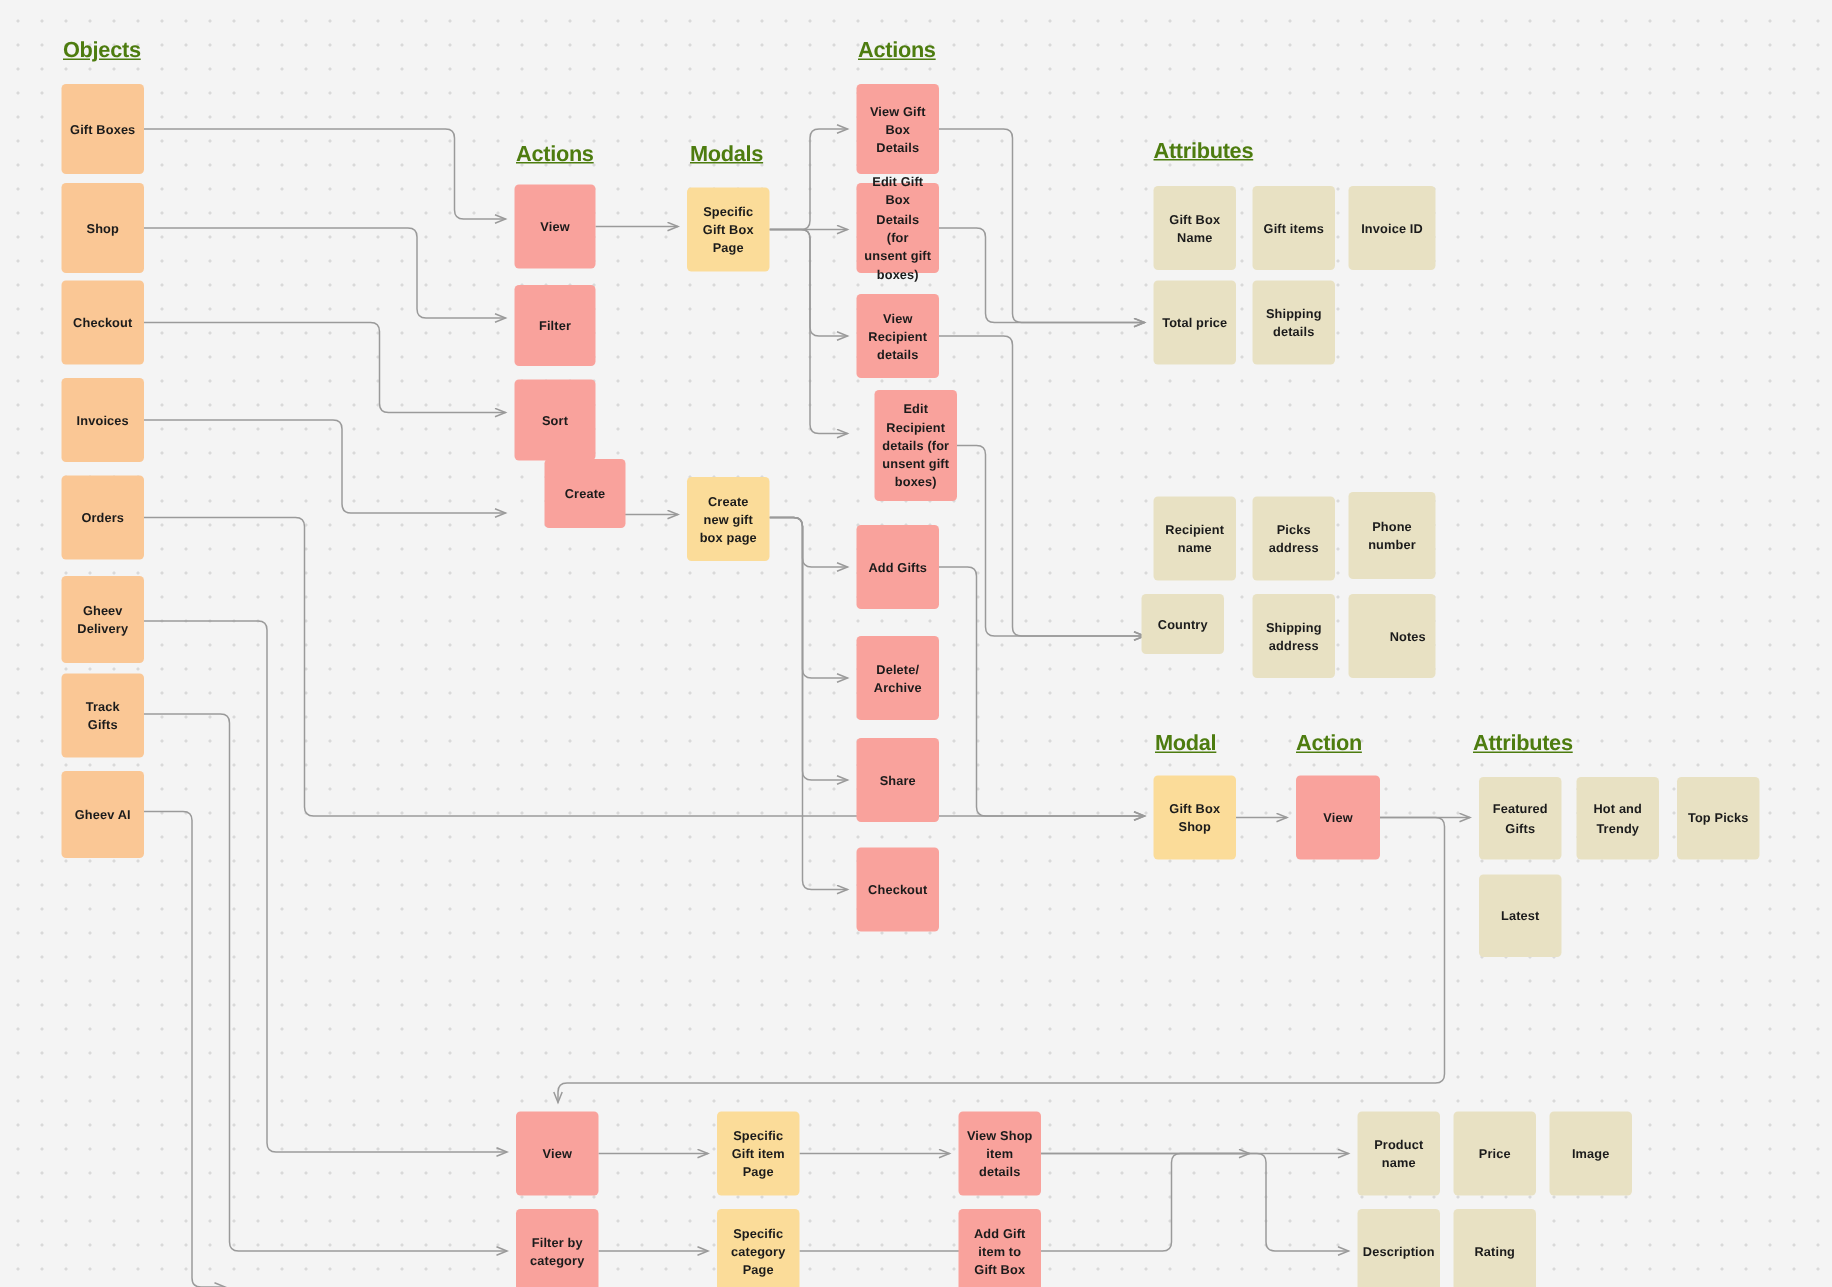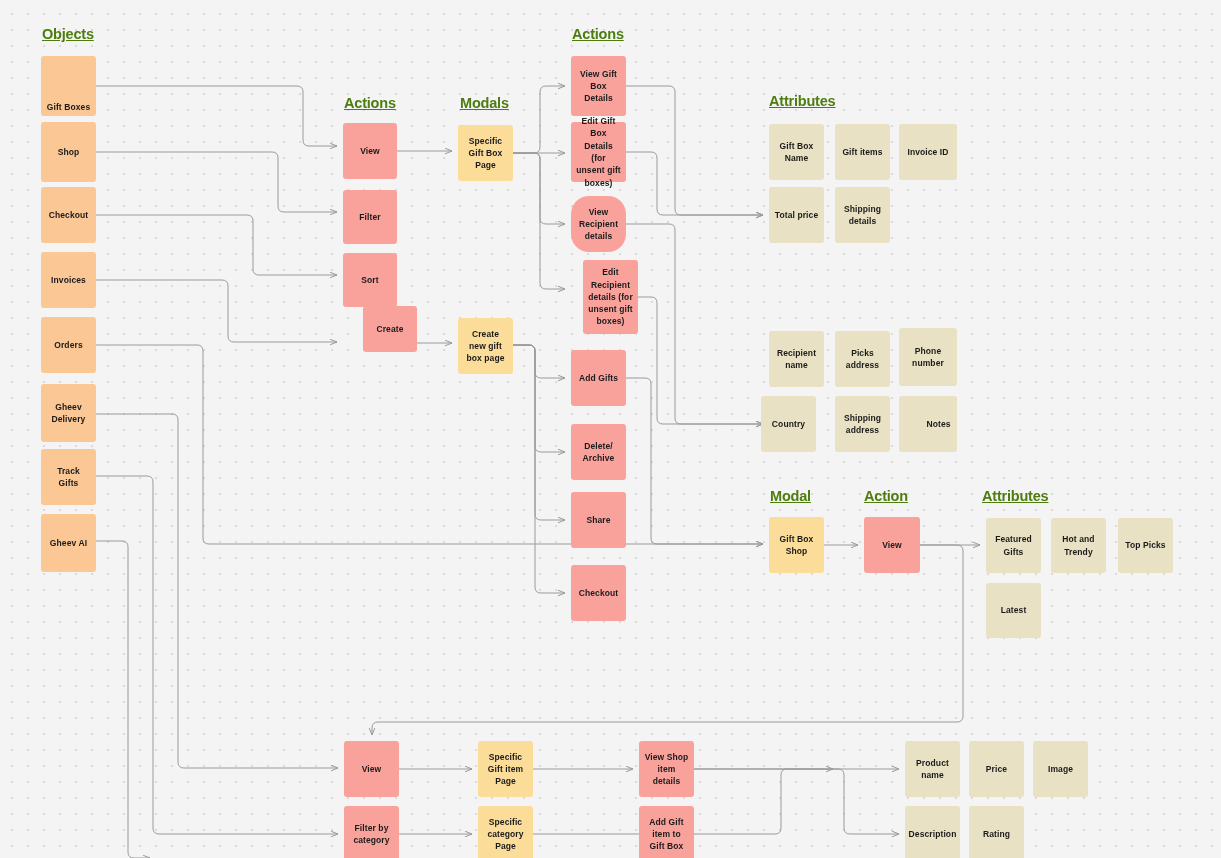--- a/index.html
+++ b/index.html
@@ -112,21 +112,21 @@
     <div class="grouphdr" style="left: 344px; top: 95px;">Actions</div>
     <div class="grouphdr" style="left: 460px; top: 95px;">Modals</div>
     <div class="grouphdr" style="left: 572px; top: 26px;">Actions</div>
     <div class="grouphdr" style="left: 769px; top: 93px;">Attributes</div>
     <div class="grouphdr" style="left: 770px; top: 488px;">Modal</div>
     <div class="grouphdr" style="left: 864px; top: 488px;">Action</div>
     <div class="grouphdr" style="left: 982px; top: 488px;">Attributes</div>
   </div>
 
 <div id="nodes-layer">
-    <div class="node n-object" style="left: 41px; top: 56px; width: 55px; height: 60px; align-items: flex-end;">
+    <div class="node n-object" style="left: 41px; top: 56px; width: 55px; height: 60px;">
       <span>Gift Boxes</span>
     </div>
     <div class="node n-object" style="left: 41px; top: 122px; width: 55px; height: 60px;">
       <span>Shop</span>
     </div>
     <div class="node n-object" style="left: 41px; top: 187px; width: 55px; height: 56px;">
       <span>Checkout</span>
     </div>
     <div class="node n-object" style="left: 41px; top: 252px; width: 55px; height: 56px;">
       <span>Invoices</span>
@@ -160,21 +160,21 @@
     </div>
     <div class="node n-modal" style="left: 458px; top: 318px; width: 55px; height: 56px;">
       <span>Create new gift box page</span>
     </div>
     <div class="node n-action" style="left: 571px; top: 56px; width: 55px; height: 60px;">
       <span>View Gift Box Details</span>
     </div>
     <div class="node n-action" style="left: 571px; top: 122px; width: 55px; height: 60px;">
       <span>Edit Gift Box Details (for unsent gift boxes)</span>
     </div>
-    <div class="node n-action" style="left: 571px; top: 196px; width: 55px; height: 56px; border-radius: 18px;">
+    <div class="node n-action" style="left: 571px; top: 196px; width: 55px; height: 56px;">
       <span>View Recipient details</span>
     </div>
     <div class="node n-action" style="left: 571px; top: 260px; width: 55px; height: 74px; margin-left: 12px;">
       <span>Edit Recipient details (for unsent gift boxes)</span>
     </div>
     <div class="node n-action" style="left: 571px; top: 350px; width: 55px; height: 56px;">
       <span>Add Gifts</span>
     </div>
     <div class="node n-action" style="left: 571px; top: 424px; width: 55px; height: 56px;">
       <span>Delete/ Archive</span>
@@ -202,21 +202,21 @@
     </div>
     <div class="node n-attr" style="left: 769px; top: 331px; width: 55px; height: 56px;">
       <span>Recipient name</span>
     </div>
     <div class="node n-attr" style="left: 835px; top: 331px; width: 55px; height: 56px;">
       <span>Picks address</span>
     </div>
     <div class="node n-attr" style="left: 899px; top: 328px; width: 58px; height: 58px;">
       <span>Phone number</span>
     </div>
-    <div class="node n-attr" style="left: 761px; top: 396px; width: 55px; height: 56px;">
+    <div class="node n-attr" style="left: 761px; top: 396px; width: 55px; height: 40px;">
       <span>Country</span>
     </div>
     <div class="node n-attr" style="left: 835px; top: 396px; width: 55px; height: 56px;">
       <span>Shipping address</span>
     </div>
     <div class="node n-attr" style="left: 899px; top: 396px; width: 58px; height: 56px; padding-left: 26px;">
       <span>Notes</span>
     </div>
     <div class="node n-modal" style="left: 769px; top: 517px; width: 55px; height: 56px;">
       <span>Gift Box Shop</span>

